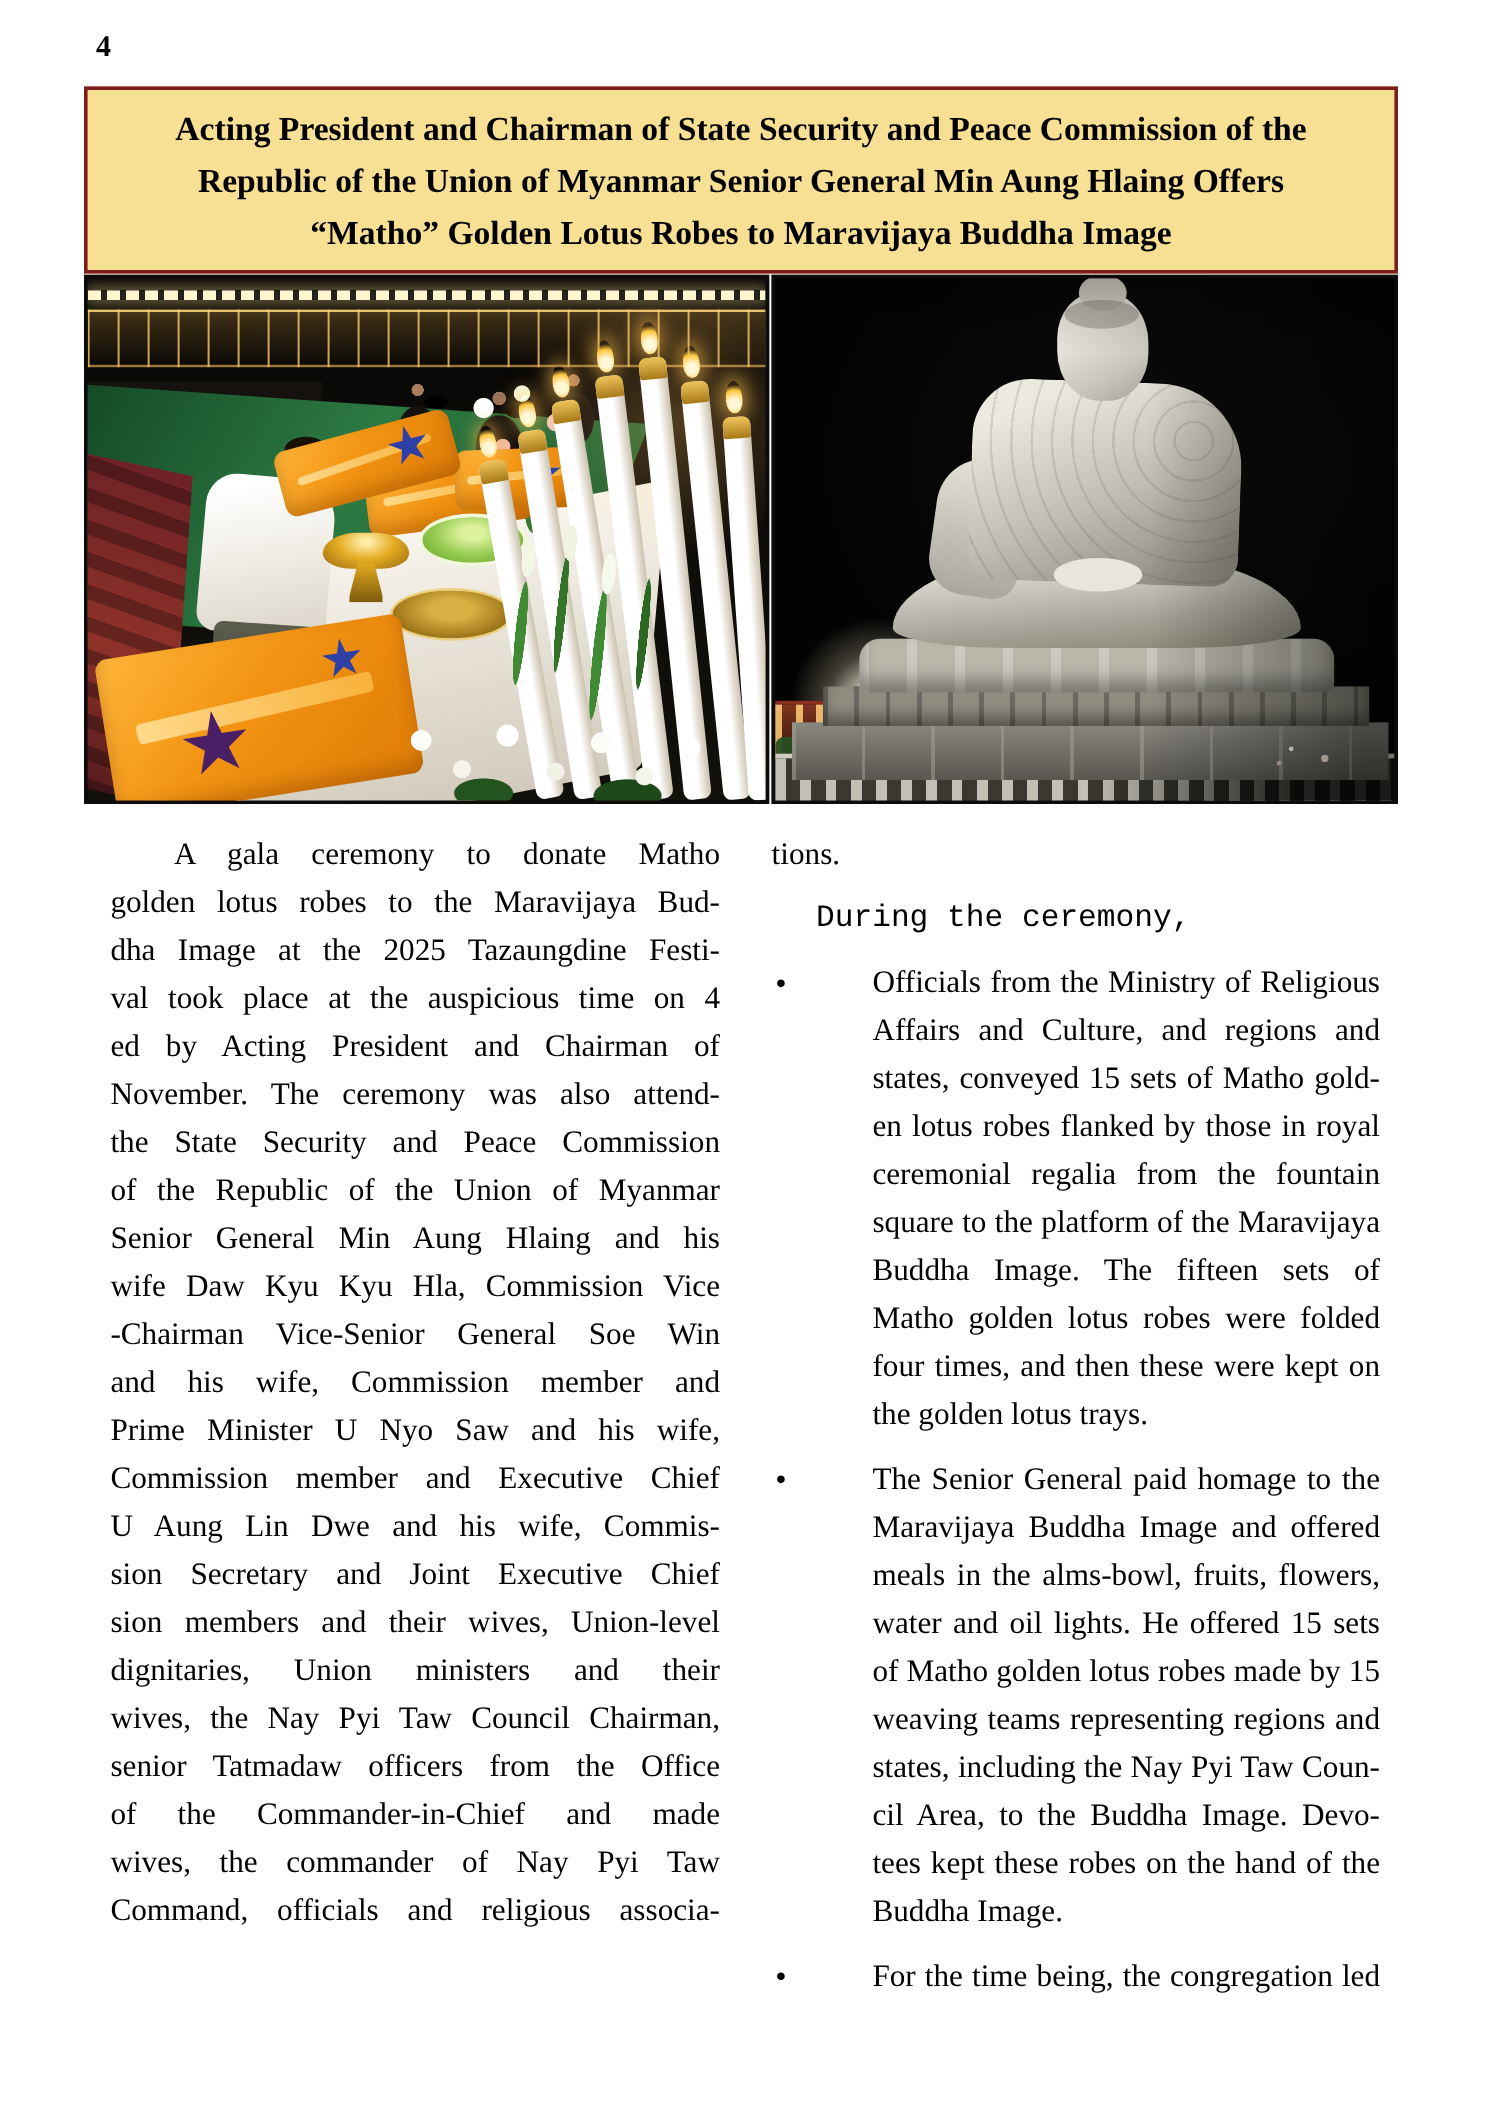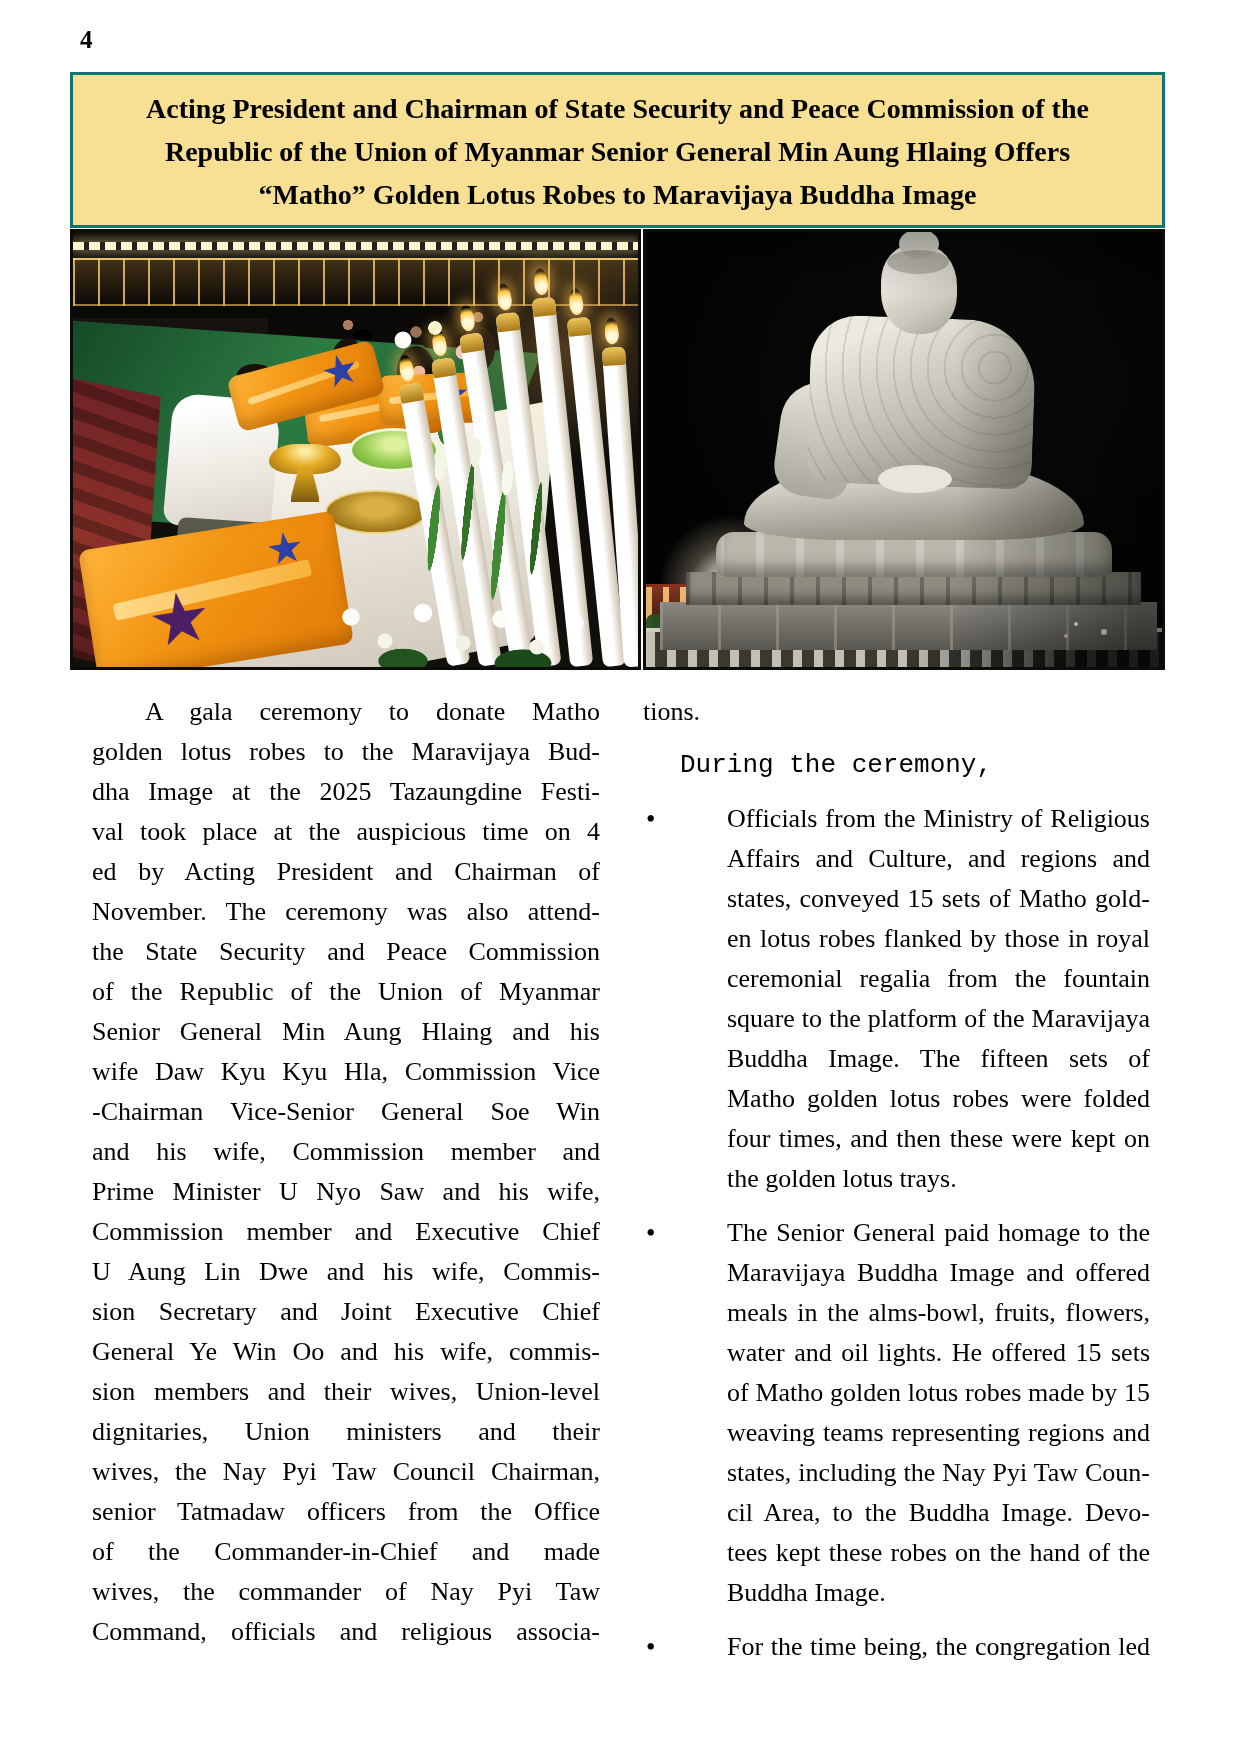--- a/index.html
+++ b/index.html
@@ -2,21 +2,21 @@
 <html><head>
 <meta charset="utf-8">
 <style>
   html,body{margin:0;padding:0;background:#ffffff;}
   .page{position:relative;width:1240px;height:1754px;background:#ffffff;overflow:hidden;
         font-family:"Liberation Serif", serif;color:#000;}
 
   .page-number{position:absolute;left:80px;top:26px;font-size:25px;font-weight:bold;}
 
   .headline-box{position:absolute;left:70px;top:72px;width:1095px;box-sizing:border-box;
-    border:3px solid #0f766e;background:#F7DF93;padding:12px 8px 9px;text-align:center;}
+    border:3px solid #7f1d1d;background:#F7DF93;padding:12px 8px 9px;text-align:center;}
   .headline-line{font-size:28px;font-weight:bold;line-height:43px;white-space:nowrap;}
 
   .photo-row{position:absolute;left:70px;top:229px;width:1095px;height:441px;display:flex;gap:2px;}
   .photo{position:relative;box-sizing:border-box;border:3px solid #0d0c0a;background:#070605;overflow:hidden;}
   .photo-left{width:571px;}
   .photo-right{width:522px;}
   .photo div,.photo span{position:absolute;}
 
   
   .pl-bg{inset:0;background:linear-gradient(180deg,#060504 0%,#0e0c09 35%,#12100a 100%);}
@@ -261,21 +261,20 @@
         <div class="tline">the State Security and Peace Commission</div>
         <div class="tline">of the Republic of the Union of Myanmar</div>
         <div class="tline">Senior General Min Aung Hlaing and his</div>
         <div class="tline">wife Daw Kyu Kyu Hla, Commission Vice</div>
         <div class="tline">-Chairman Vice-Senior General Soe Win</div>
         <div class="tline">and his wife, Commission member and</div>
         <div class="tline">Prime Minister U Nyo Saw and his wife,</div>
         <div class="tline">Commission member and Executive Chief</div>
         <div class="tline">U Aung Lin Dwe and his wife, Commis-</div>
         <div class="tline">sion Secretary and Joint Executive Chief</div>
-        <div class="tline">General Ye Win Oo and his wife, commis-</div>
         <div class="tline">sion members and their wives, Union-level</div>
         <div class="tline">dignitaries, Union ministers and their</div>
         <div class="tline">wives, the Nay Pyi Taw Council Chairman,</div>
         <div class="tline">senior Tatmadaw officers from the Office</div>
         <div class="tline">of the Commander-in-Chief and made</div>
         <div class="tline">wives, the commander of Nay Pyi Taw</div>
         <div class="tline">Command, officials and religious associa-</div>
       </div>
     <div class="col col-right">
         <div class="tline last">tions.</div>

